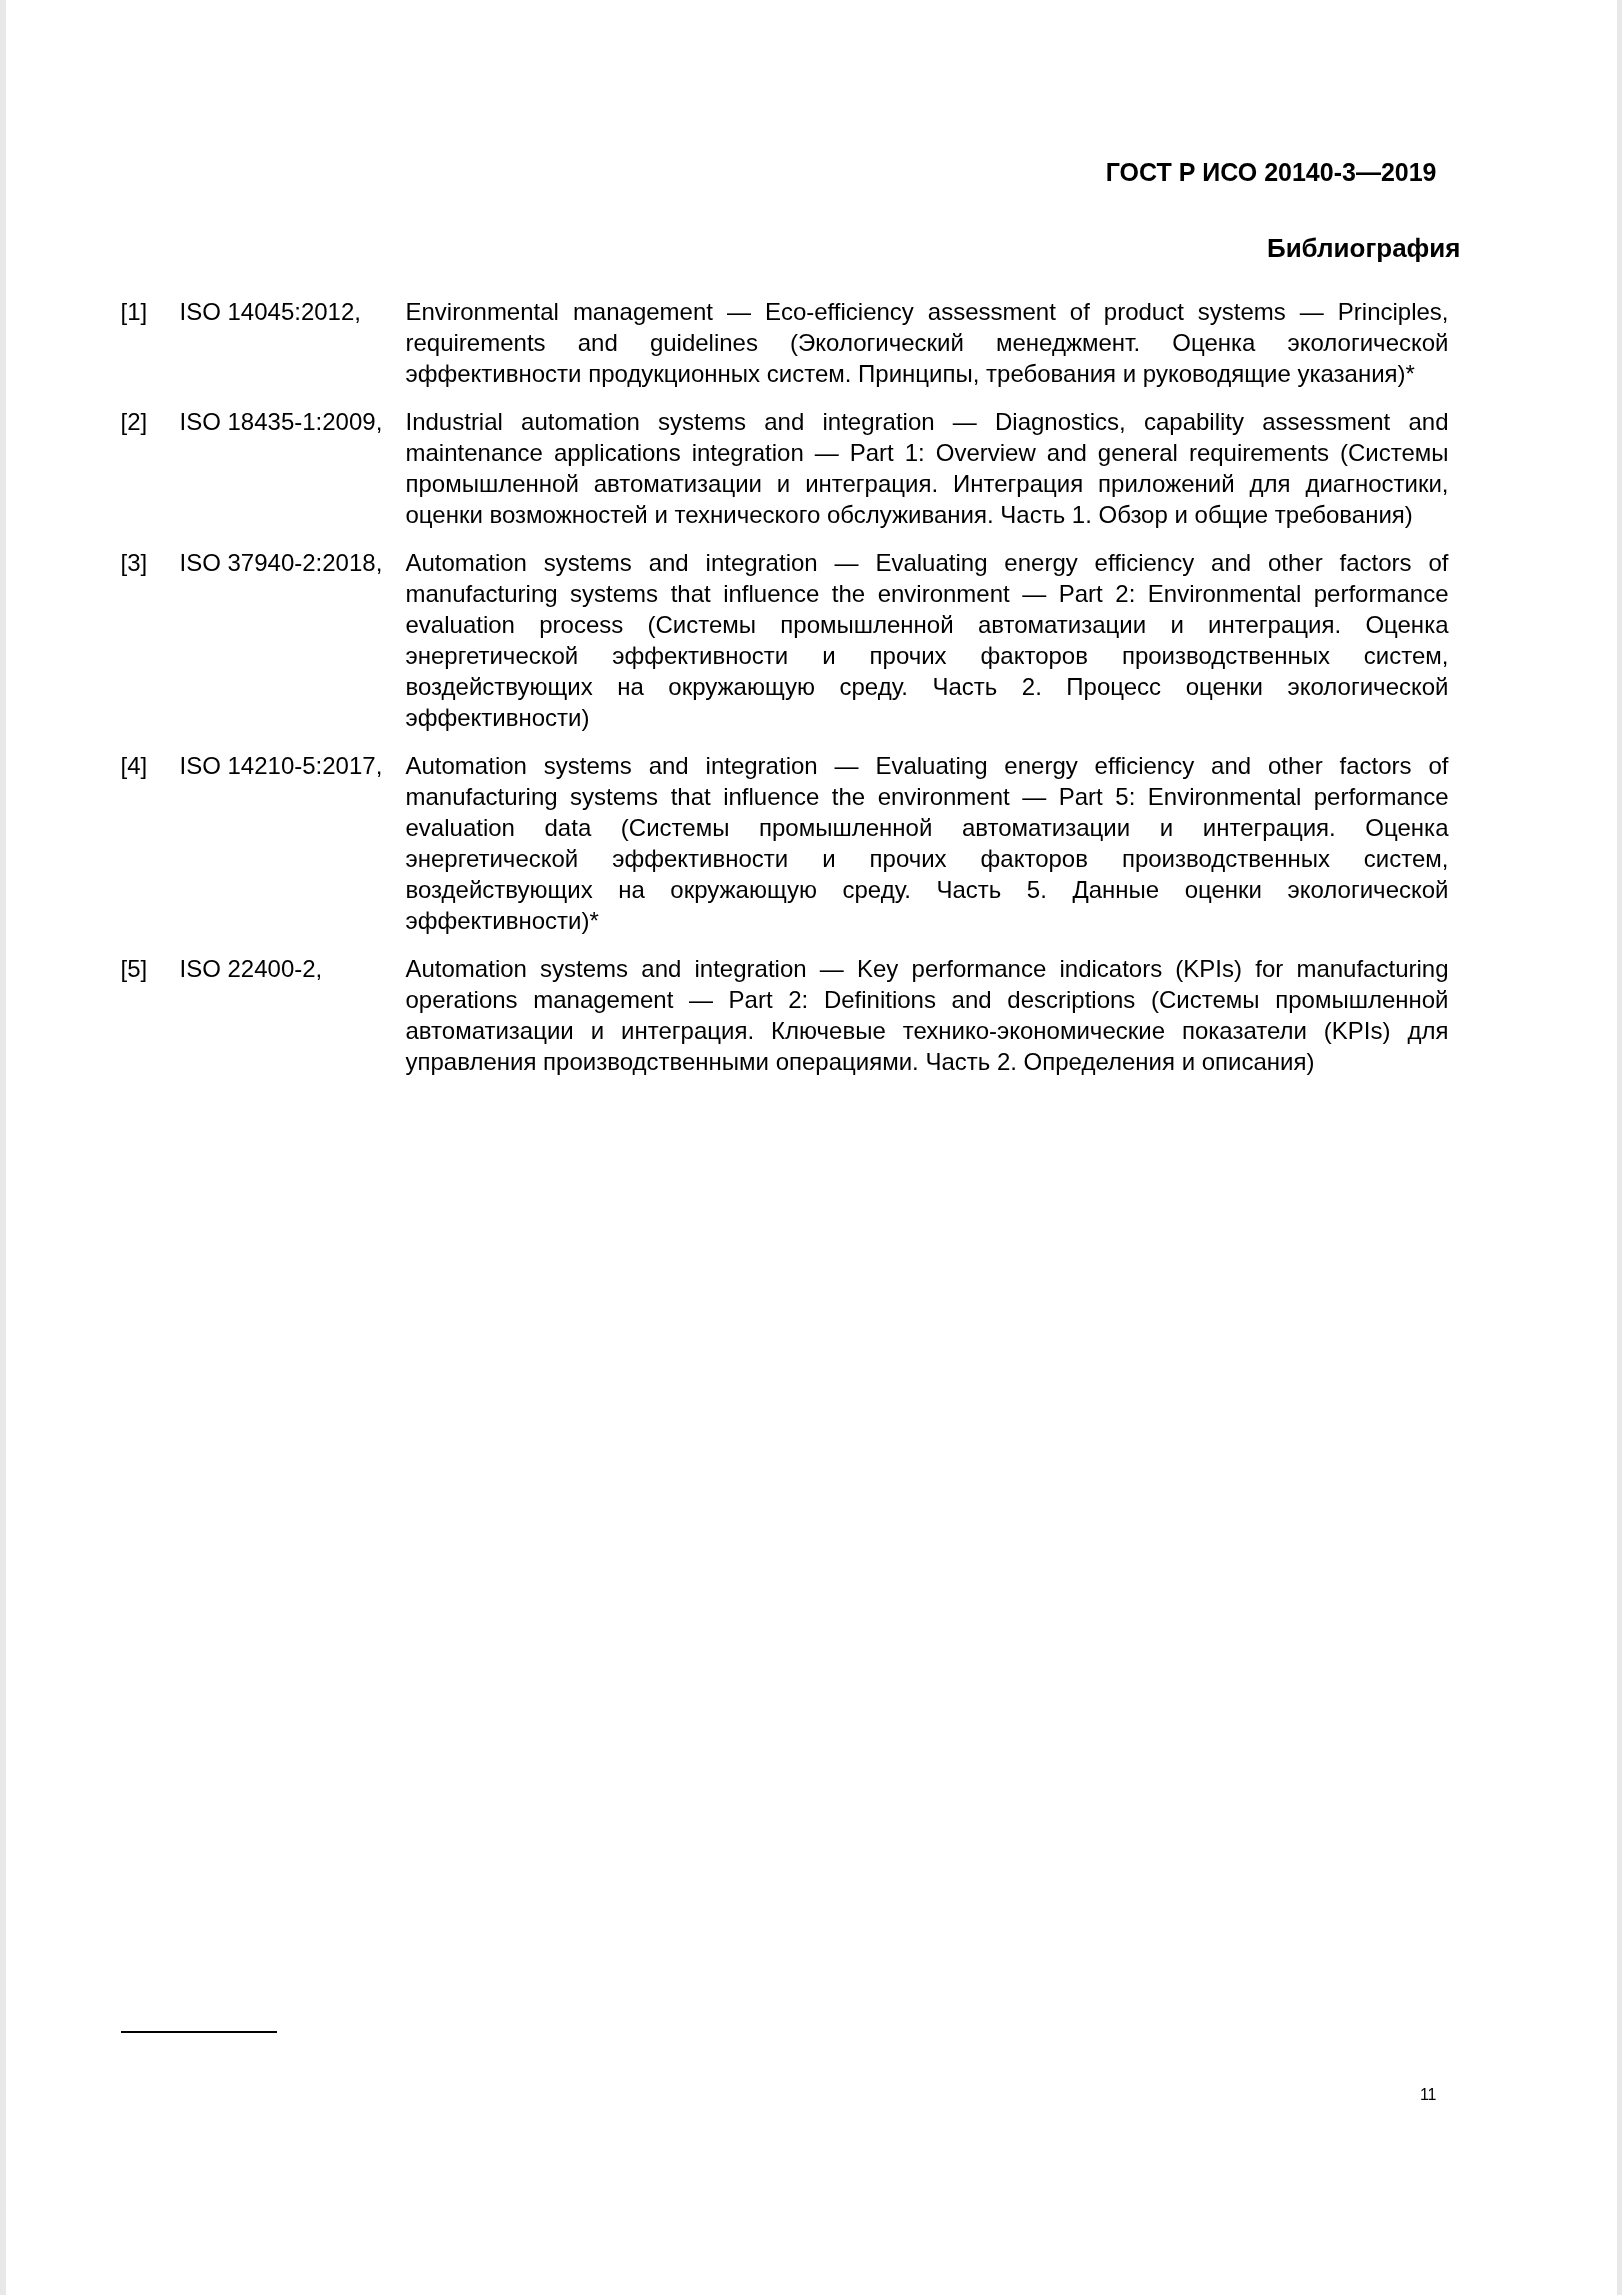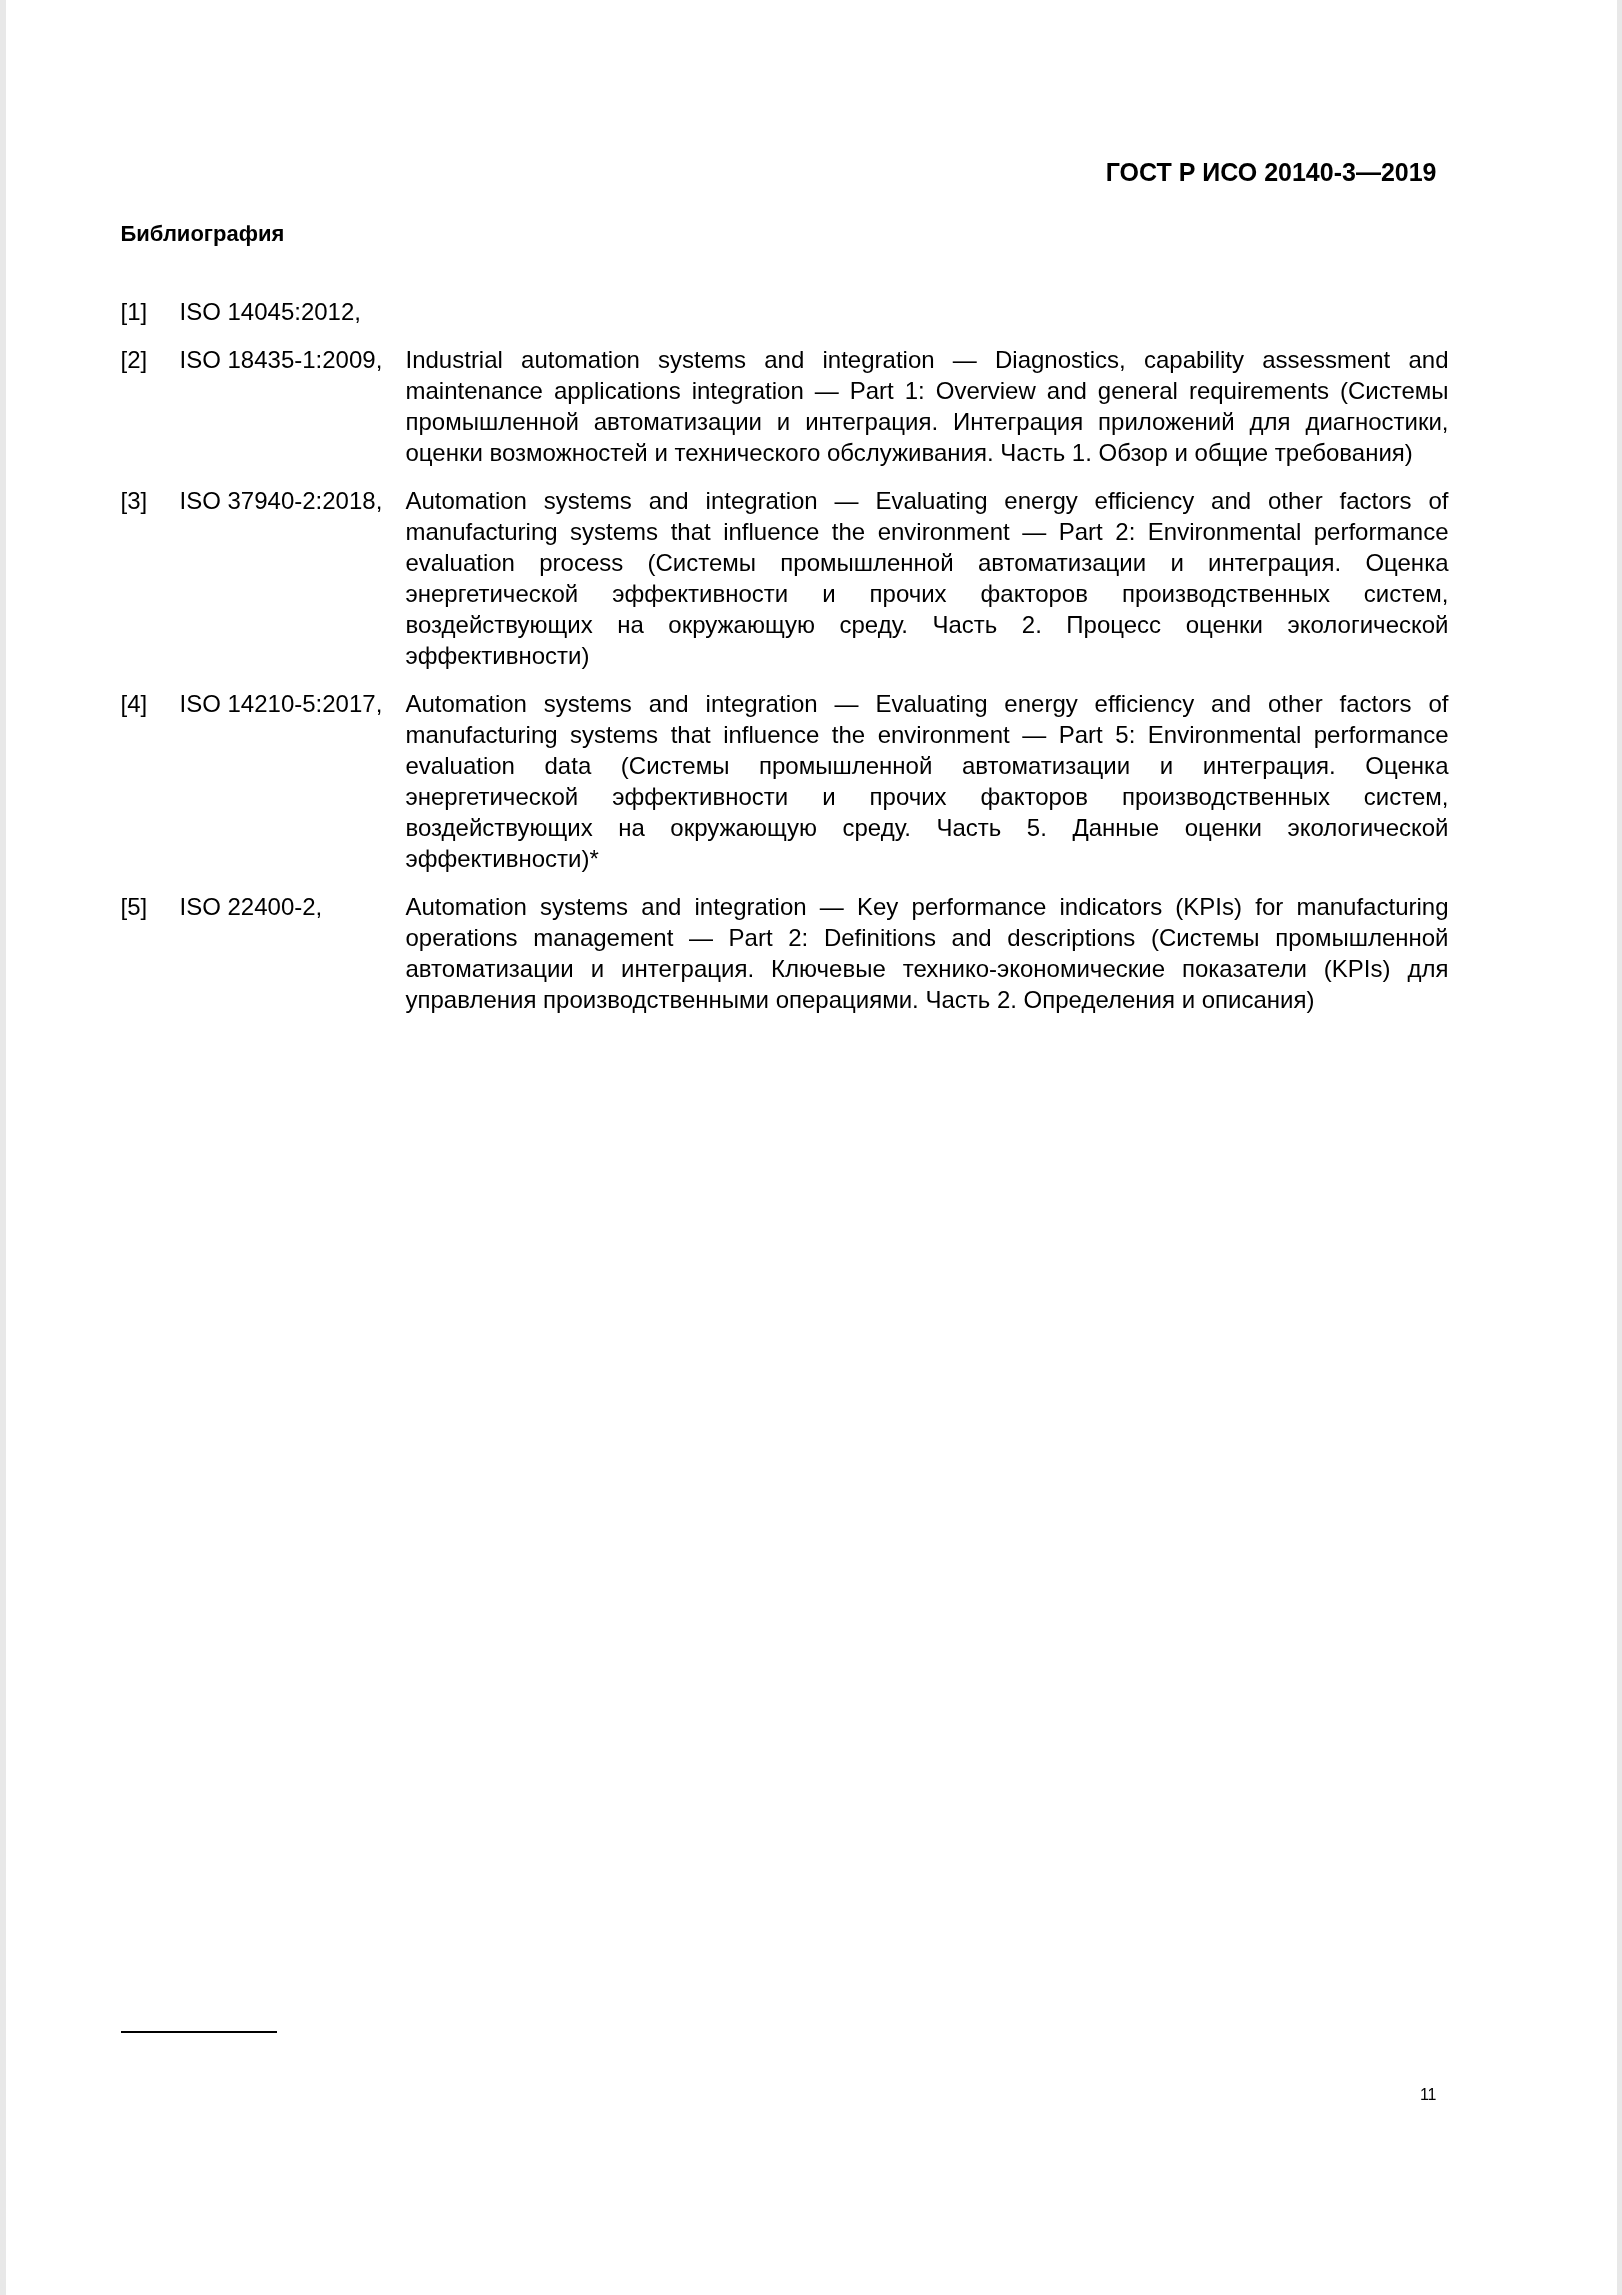--- a/index.html
+++ b/index.html
@@ -23,24 +23,24 @@
     right: 180px;
     font-size: 25px;
     font-weight: bold;
     white-space: nowrap;
   }
   .doc-title {
     position: absolute;
     top: 221px;
     left: 115px;
     width: 1328px;
-    text-align: left;
-    font-size: 22px;
+    text-align: right;
+    font-size: 26px;
     font-weight: bold;
-    margin: 0;
+    margin: 12px;
   }
   .bibliography {
     position: absolute;
     top: 296px;
     left: 115px;
     width: 1328px;
   }
   .bib-entry {
     display: flex;
     align-items: flex-start;
@@ -91,20 +91,21 @@
 
   <div class="doc-header">ГОСТ Р ИСО 20140-3—2019</div>
 
   <h1 class="doc-title">Библиография</h1>
 
   <div class="bibliography">
 
     <div class="bib-entry">
       <span class="lbl">[1]</span>
       <span class="ref">ISO 14045:2012,</span>
+      <span class="txt">Environmental management — Eco-efficiency assessment of product systems — Principles, requirements and guidelines (Экологический менеджмент. Оценка экологической эффективности продукционных систем. Принципы, требования и руководящие указания)*</span>
     </div>
 
     <div class="bib-entry">
       <span class="lbl">[2]</span>
       <span class="ref">ISO 18435-1:2009,</span>
       <span class="txt">Industrial automation systems and integration — Diagnostics, capability assessment and maintenance applications integration — Part 1: Overview and general requirements (Системы промышленной автоматизации и интеграция. Интеграция приложений для диагностики, оценки возможностей и технического обслуживания. Часть 1. Обзор и общие требования)</span>
     </div>
 
     <div class="bib-entry">
       <span class="lbl">[3]</span>

